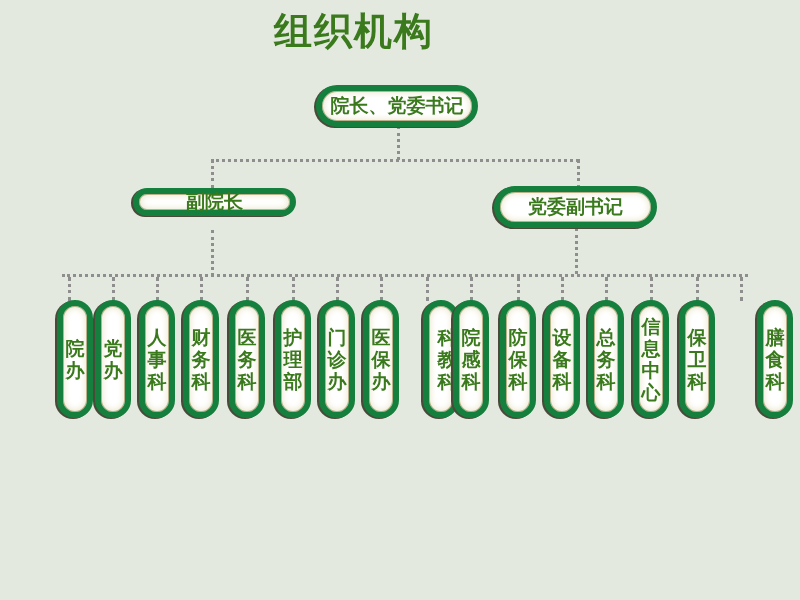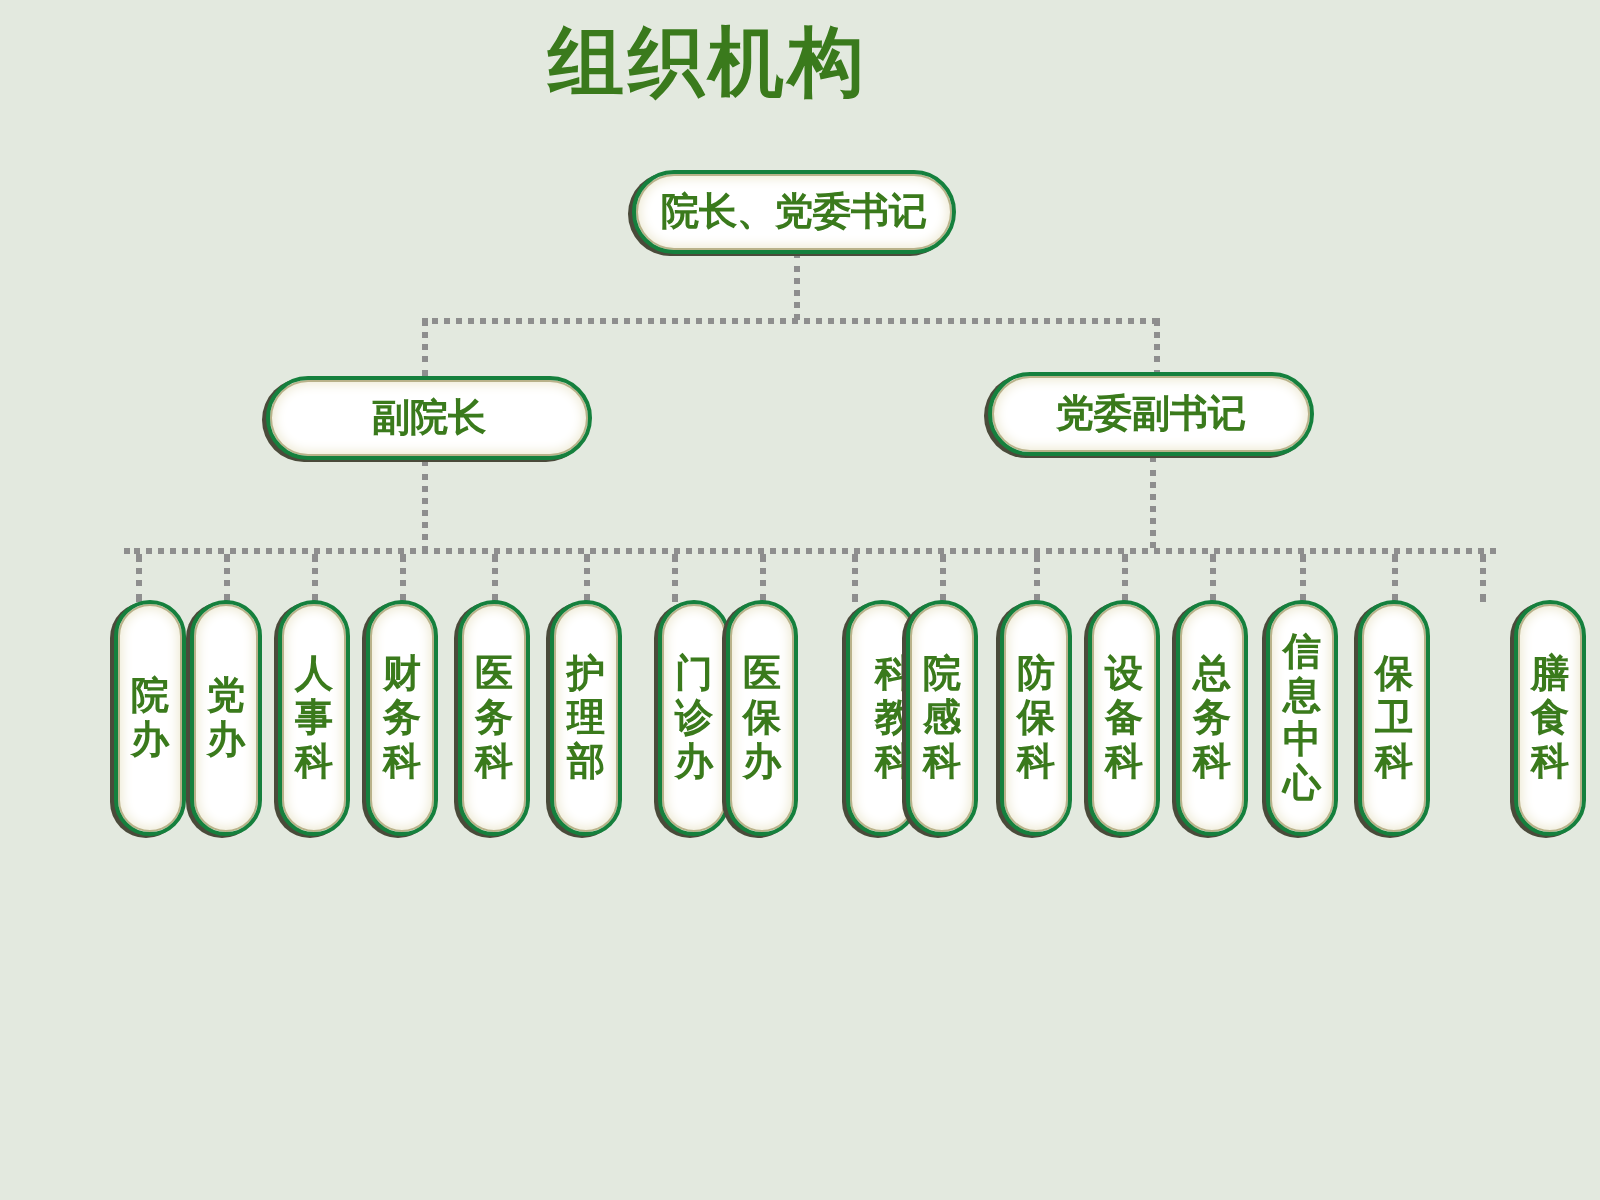--- a/index.html
+++ b/index.html
@@ -1,21 +1,21 @@
 <!DOCTYPE html>
 <html><head>
   <meta charset="utf-8">
   <style>
     html, body { margin:0; padding:0; }
     body { width:800px; height:600px; background:#e3e9df; position:relative; overflow:hidden;
       font-family:"DejaVu Sans", sans-serif; }
     .title { position:absolute; left:0; top:6px; width:708px; text-align:center;
       font-size:38px; font-weight:bold; color:#3a7a1c; letter-spacing:2px; }
     .pill { position:absolute; box-sizing:border-box; background:#fff;
-      border:2px solid #15803d; border-radius:40px;
+      border:6px solid #15803d; border-radius:40px;
       box-shadow: -2px 1px 0 #4a4a3a, 0 0 0 1px #b9b28a inset, 0 0 6px 2px #ede9d3 inset;
       display:flex; align-items:center; justify-content:center;
       color:#3a7a1c; font-weight:bold; }
     .hpill { font-size:19px; }
     .vpill { width:36px; height:118px; border-radius:18px; font-size:19px;
       flex-direction:column; line-height:22px; top:300px; }
     .vpill span { display:block; width:20px; text-align:center; word-break:break-all; }
     .line { position:absolute; border-color:#8e8e8e; border-style:dotted; border-width:0; }
     .h { border-top-width:3px; height:0; }
     .v { border-left-width:3px; width:0; }
@@ -49,21 +49,21 @@
     <div class="line v" style="left: 605px; top: 277px; height: 24px;"></div>
     <div class="line v" style="left: 650px; top: 277px; height: 24px;"></div>
     <div class="line v" style="left: 696px; top: 277px; height: 24px;"></div>
     <div class="line v" style="left: 740px; top: 277px; height: 24px;"></div>
   </div>
 
 <div class="pill hpill" style="left:316px;top:85px;width:162px;height:42px;">
   <span>院长、党委书记</span>
 </div>
 
-<div class="pill hpill" style="left:133px;top:188px;width:163px;height:42px;">
+<div class="pill hpill" style="left:133px;top:188px;width:163px;height:28px;">
   <span>副院长</span>
 </div>
 
 <div class="pill hpill" style="left:494px;top:186px;width:163px;height:42px;">
   <span>党委副书记</span>
 </div>
 
 <div id="depts">
     <div class="pill vpill" style="left: 57px;">
       <span>院办</span>
@@ -76,21 +76,21 @@
     </div>
     <div class="pill vpill" style="left: 183px;">
       <span>财务科</span>
     </div>
     <div class="pill vpill" style="left: 229px;">
       <span>医务科</span>
     </div>
     <div class="pill vpill" style="left: 275px; align-items: center;">
       <span>护理部</span>
     </div>
-    <div class="pill vpill" style="left: 329px;">
+    <div class="pill vpill" style="left: 319px;">
       <span>门诊办</span>
     </div>
     <div class="pill vpill" style="left: 363px;">
       <span>医保办</span>
     </div>
     <div class="pill vpill" style="left: 423px; padding-left: 12px;">
       <span>科教科</span>
     </div>
     <div class="pill vpill" style="left: 453px;">
       <span>院感科</span>

